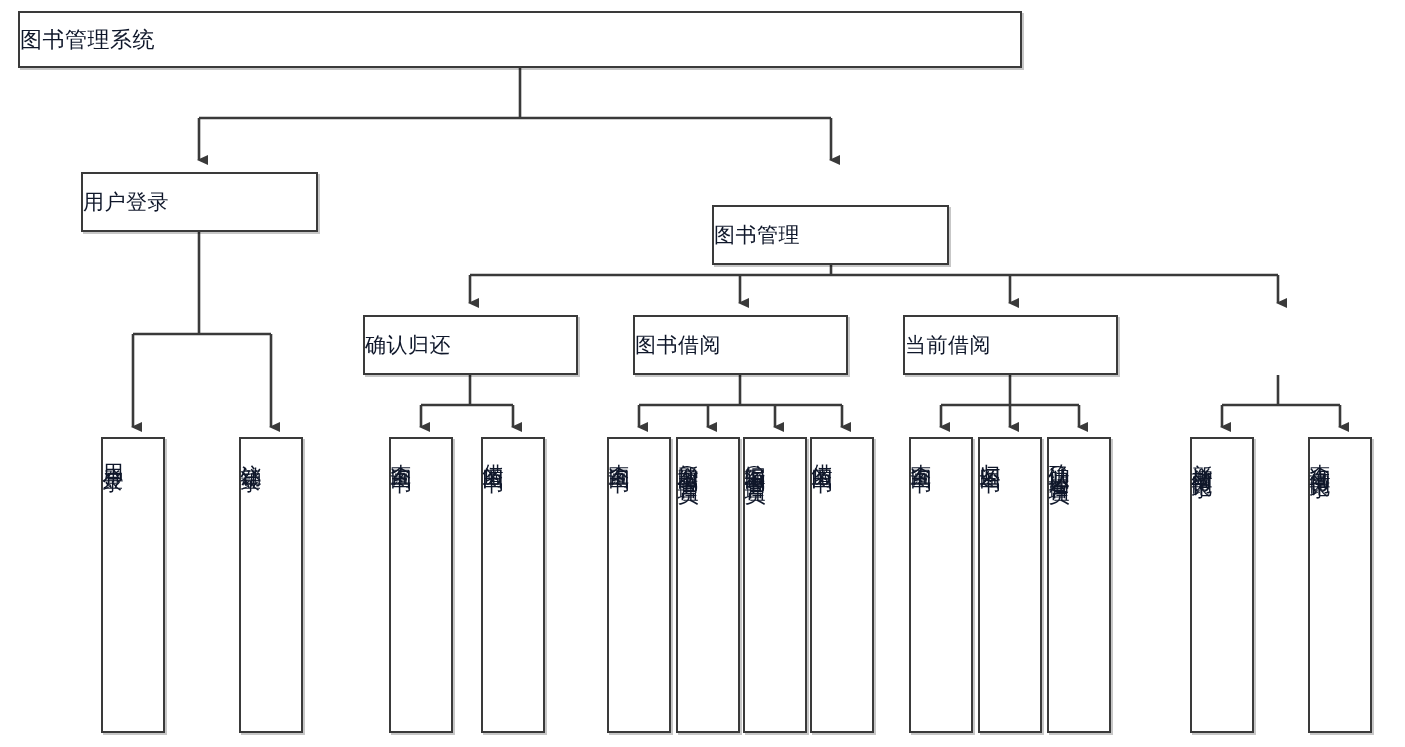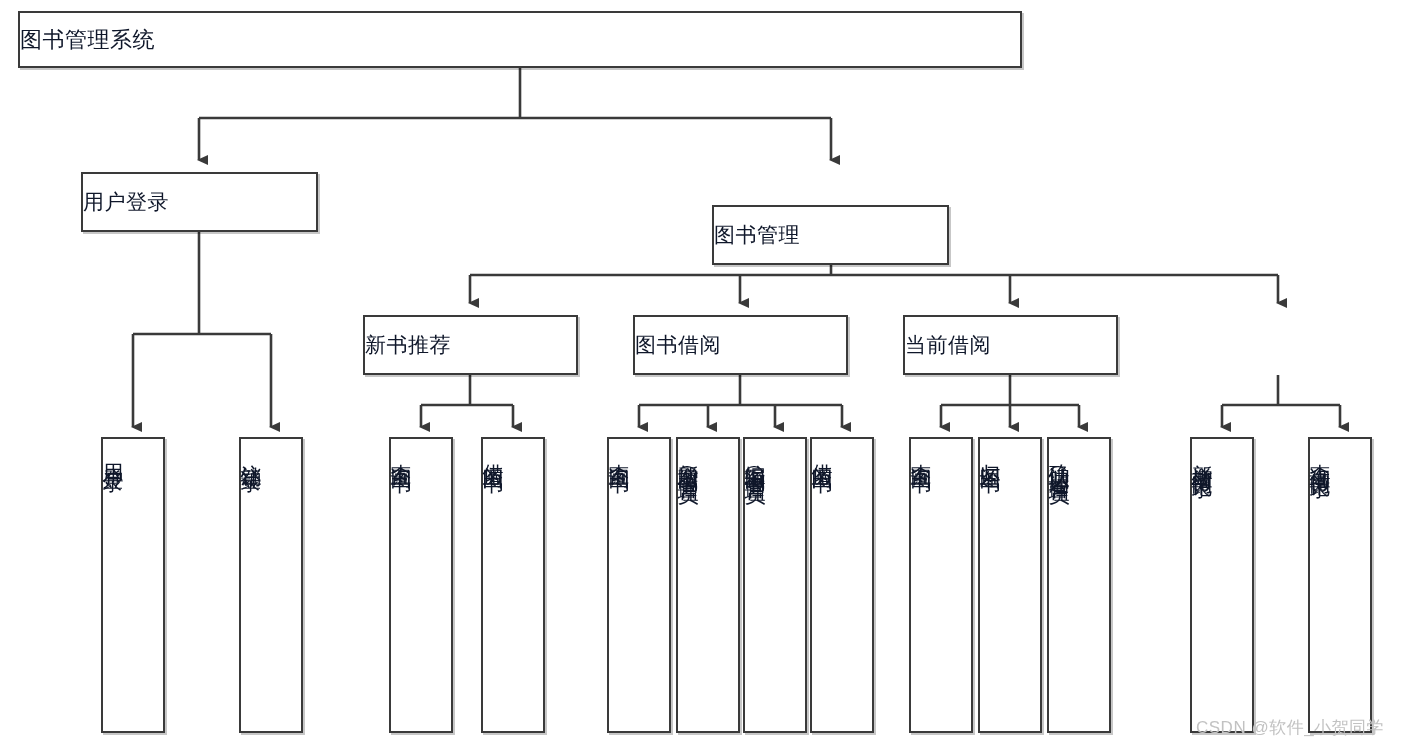--- a/index.html
+++ b/index.html
@@ -123,21 +123,21 @@
   </div>
 
   <div class="node" style="left:81px; top:172px; width:237px; height:60px;">
     <span class="label">用户登录</span>
   </div>
   <div class="node" style="left:712px; top:159px; width:237px; height:60px;margin-top:46px;">
     <span class="label">图书管理</span>
   </div>
 
   <div class="node" style="left:363px; top:315px; width:215px; height:60px;">
-    <span class="label">新书推荐</span>
+    <span class="label">确认归还</span>
   </div>
   <div class="node" style="left:903px; top:315px; width:215px; height:60px;">
     <span class="label">当前借阅</span>
   </div>
   <div class="node" style="left:633px; top:315px; width:215px; height:60px;">
     <span class="label">图书借阅</span>
   </div>
 
   <div class="node leaf" style="left:101px; top:437px; width:64px; height:296px;">
     <span class="label">用户登录</span>
@@ -176,15 +176,14 @@
     <span class="label">确认归还（管理员）</span>
   </div>
 
   <div class="node leaf" style="left:1190px; top:437px; width:64px; height:296px;">
     <span class="label">新增借阅记录</span>
   </div>
   <div class="node leaf" style="left:1308px; top:437px; width:64px; height:296px;">
     <span class="label">查询借阅记录</span>
   </div>
 
-  <div class="watermark" style="left:1196px; top:716px;">CSDN @软件_小贺同学</div>
 
 </div>
 
 </body></html>

